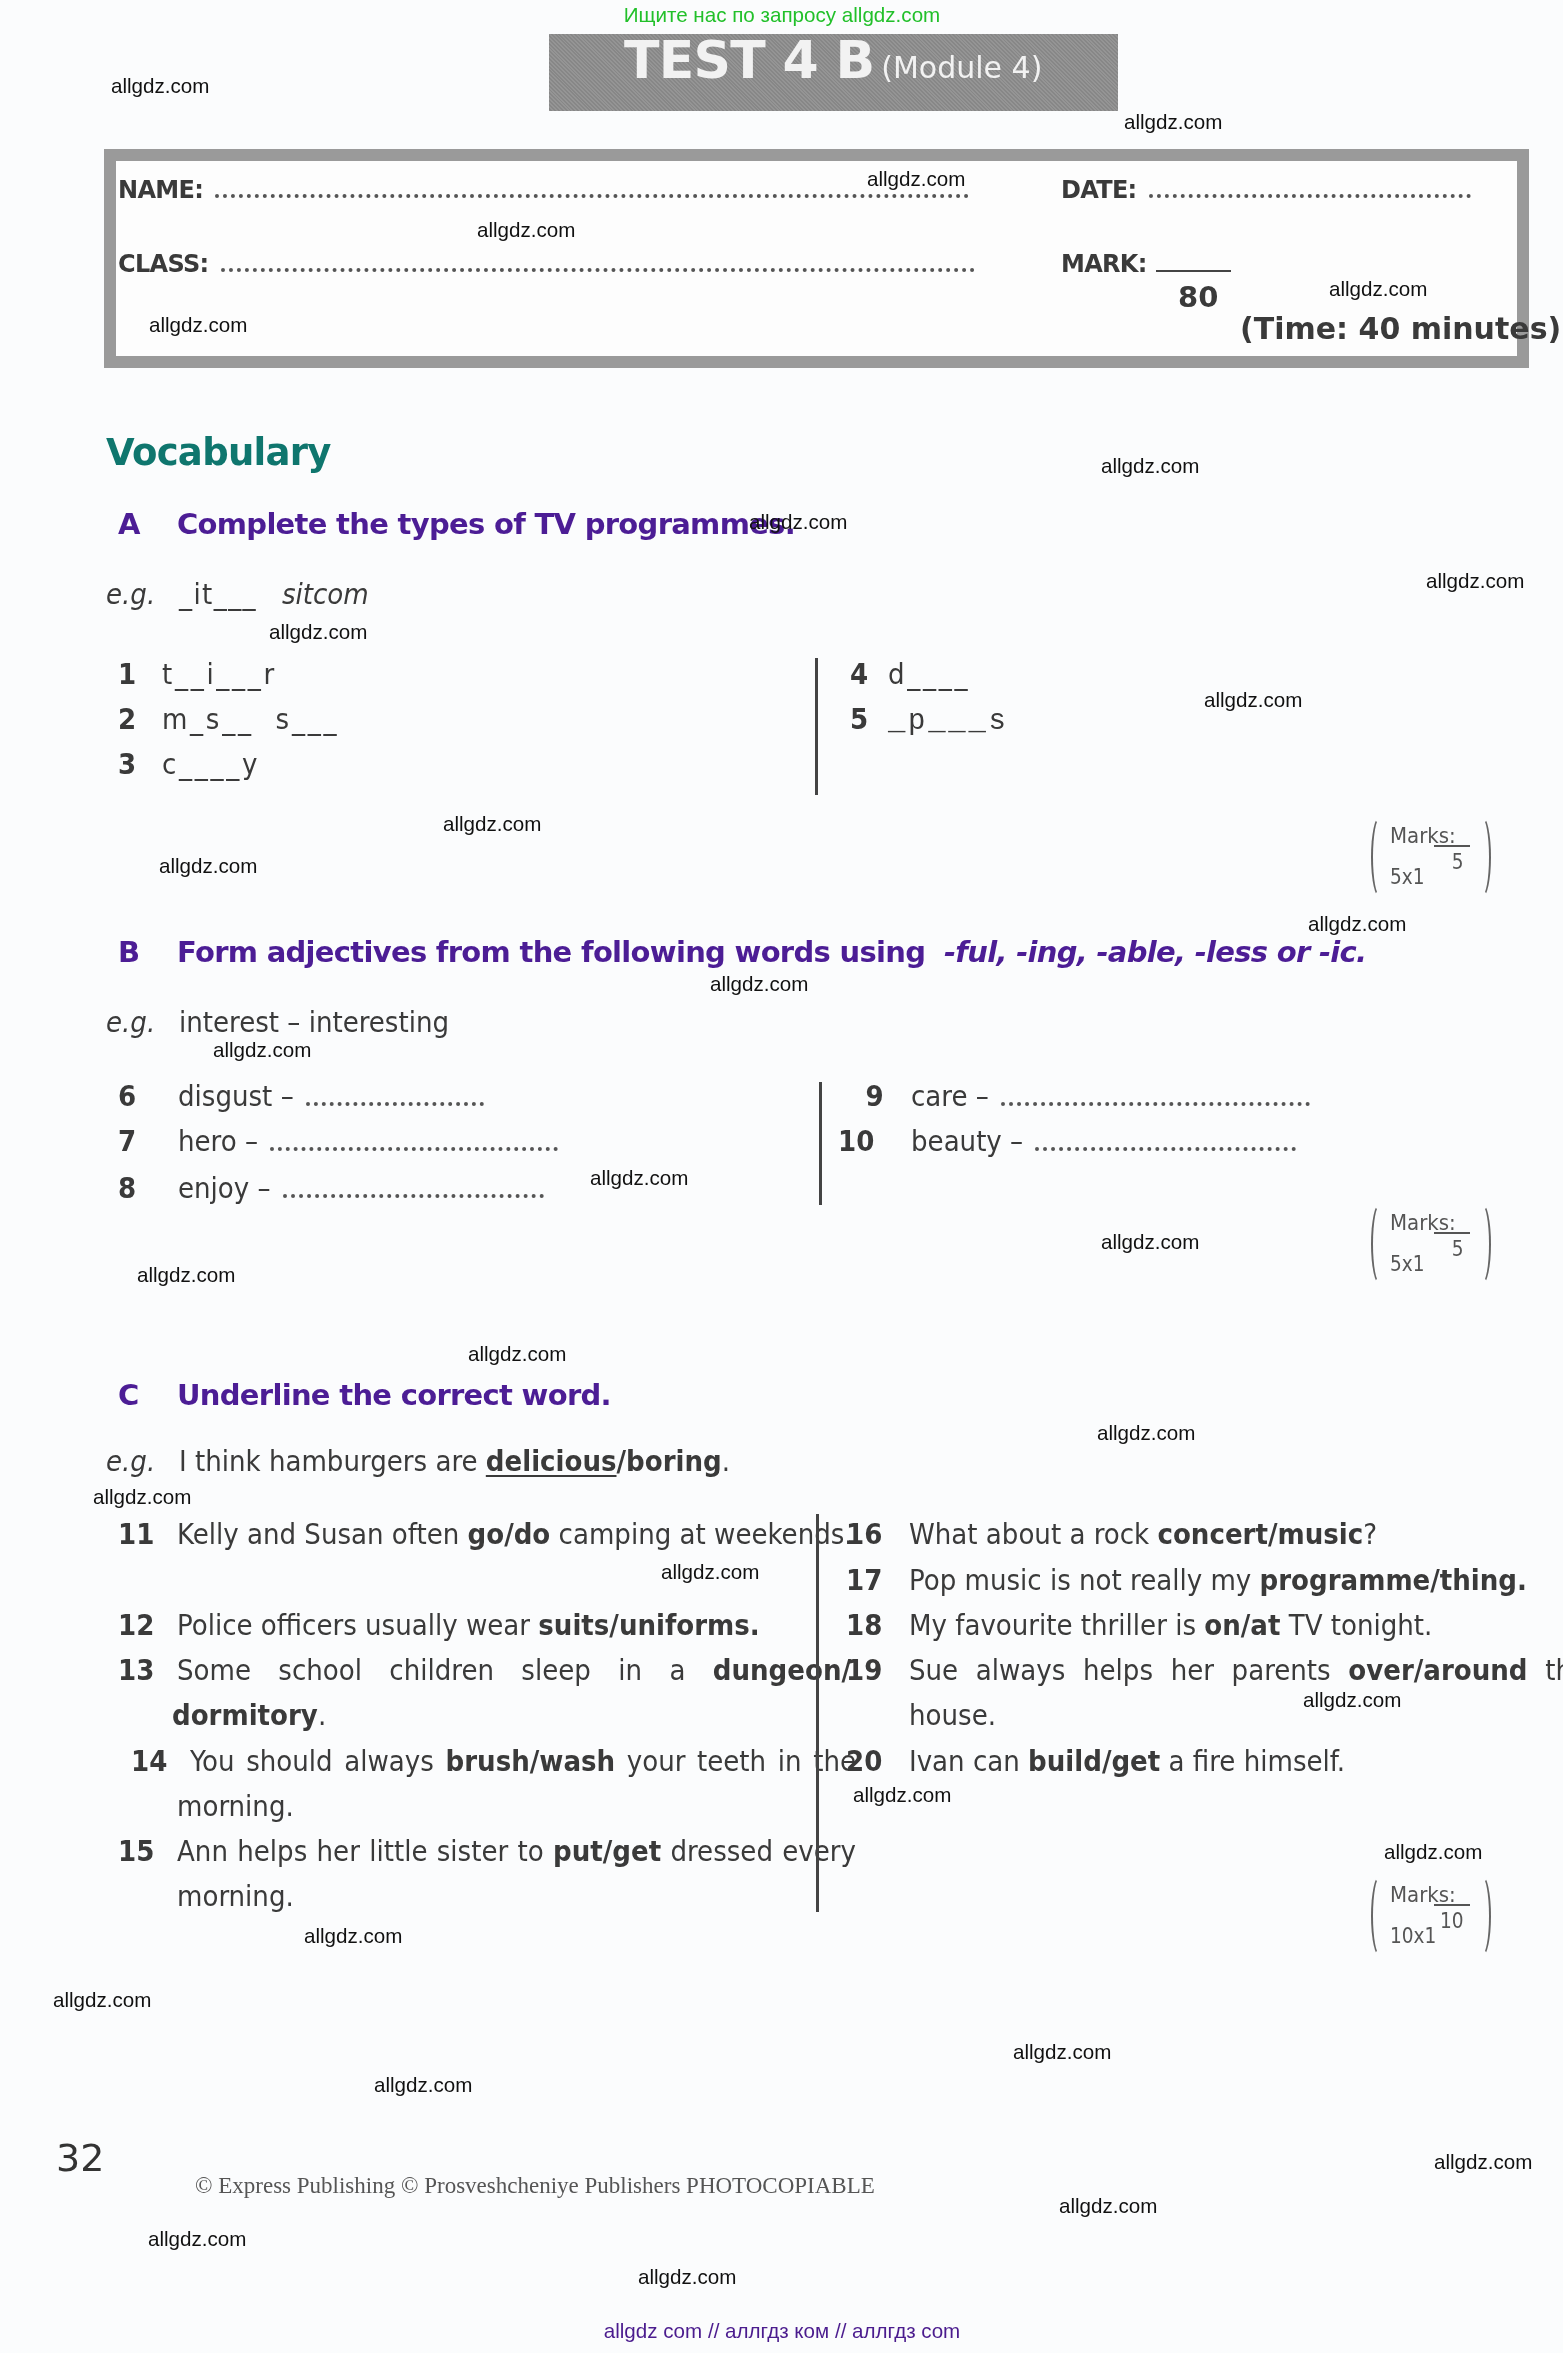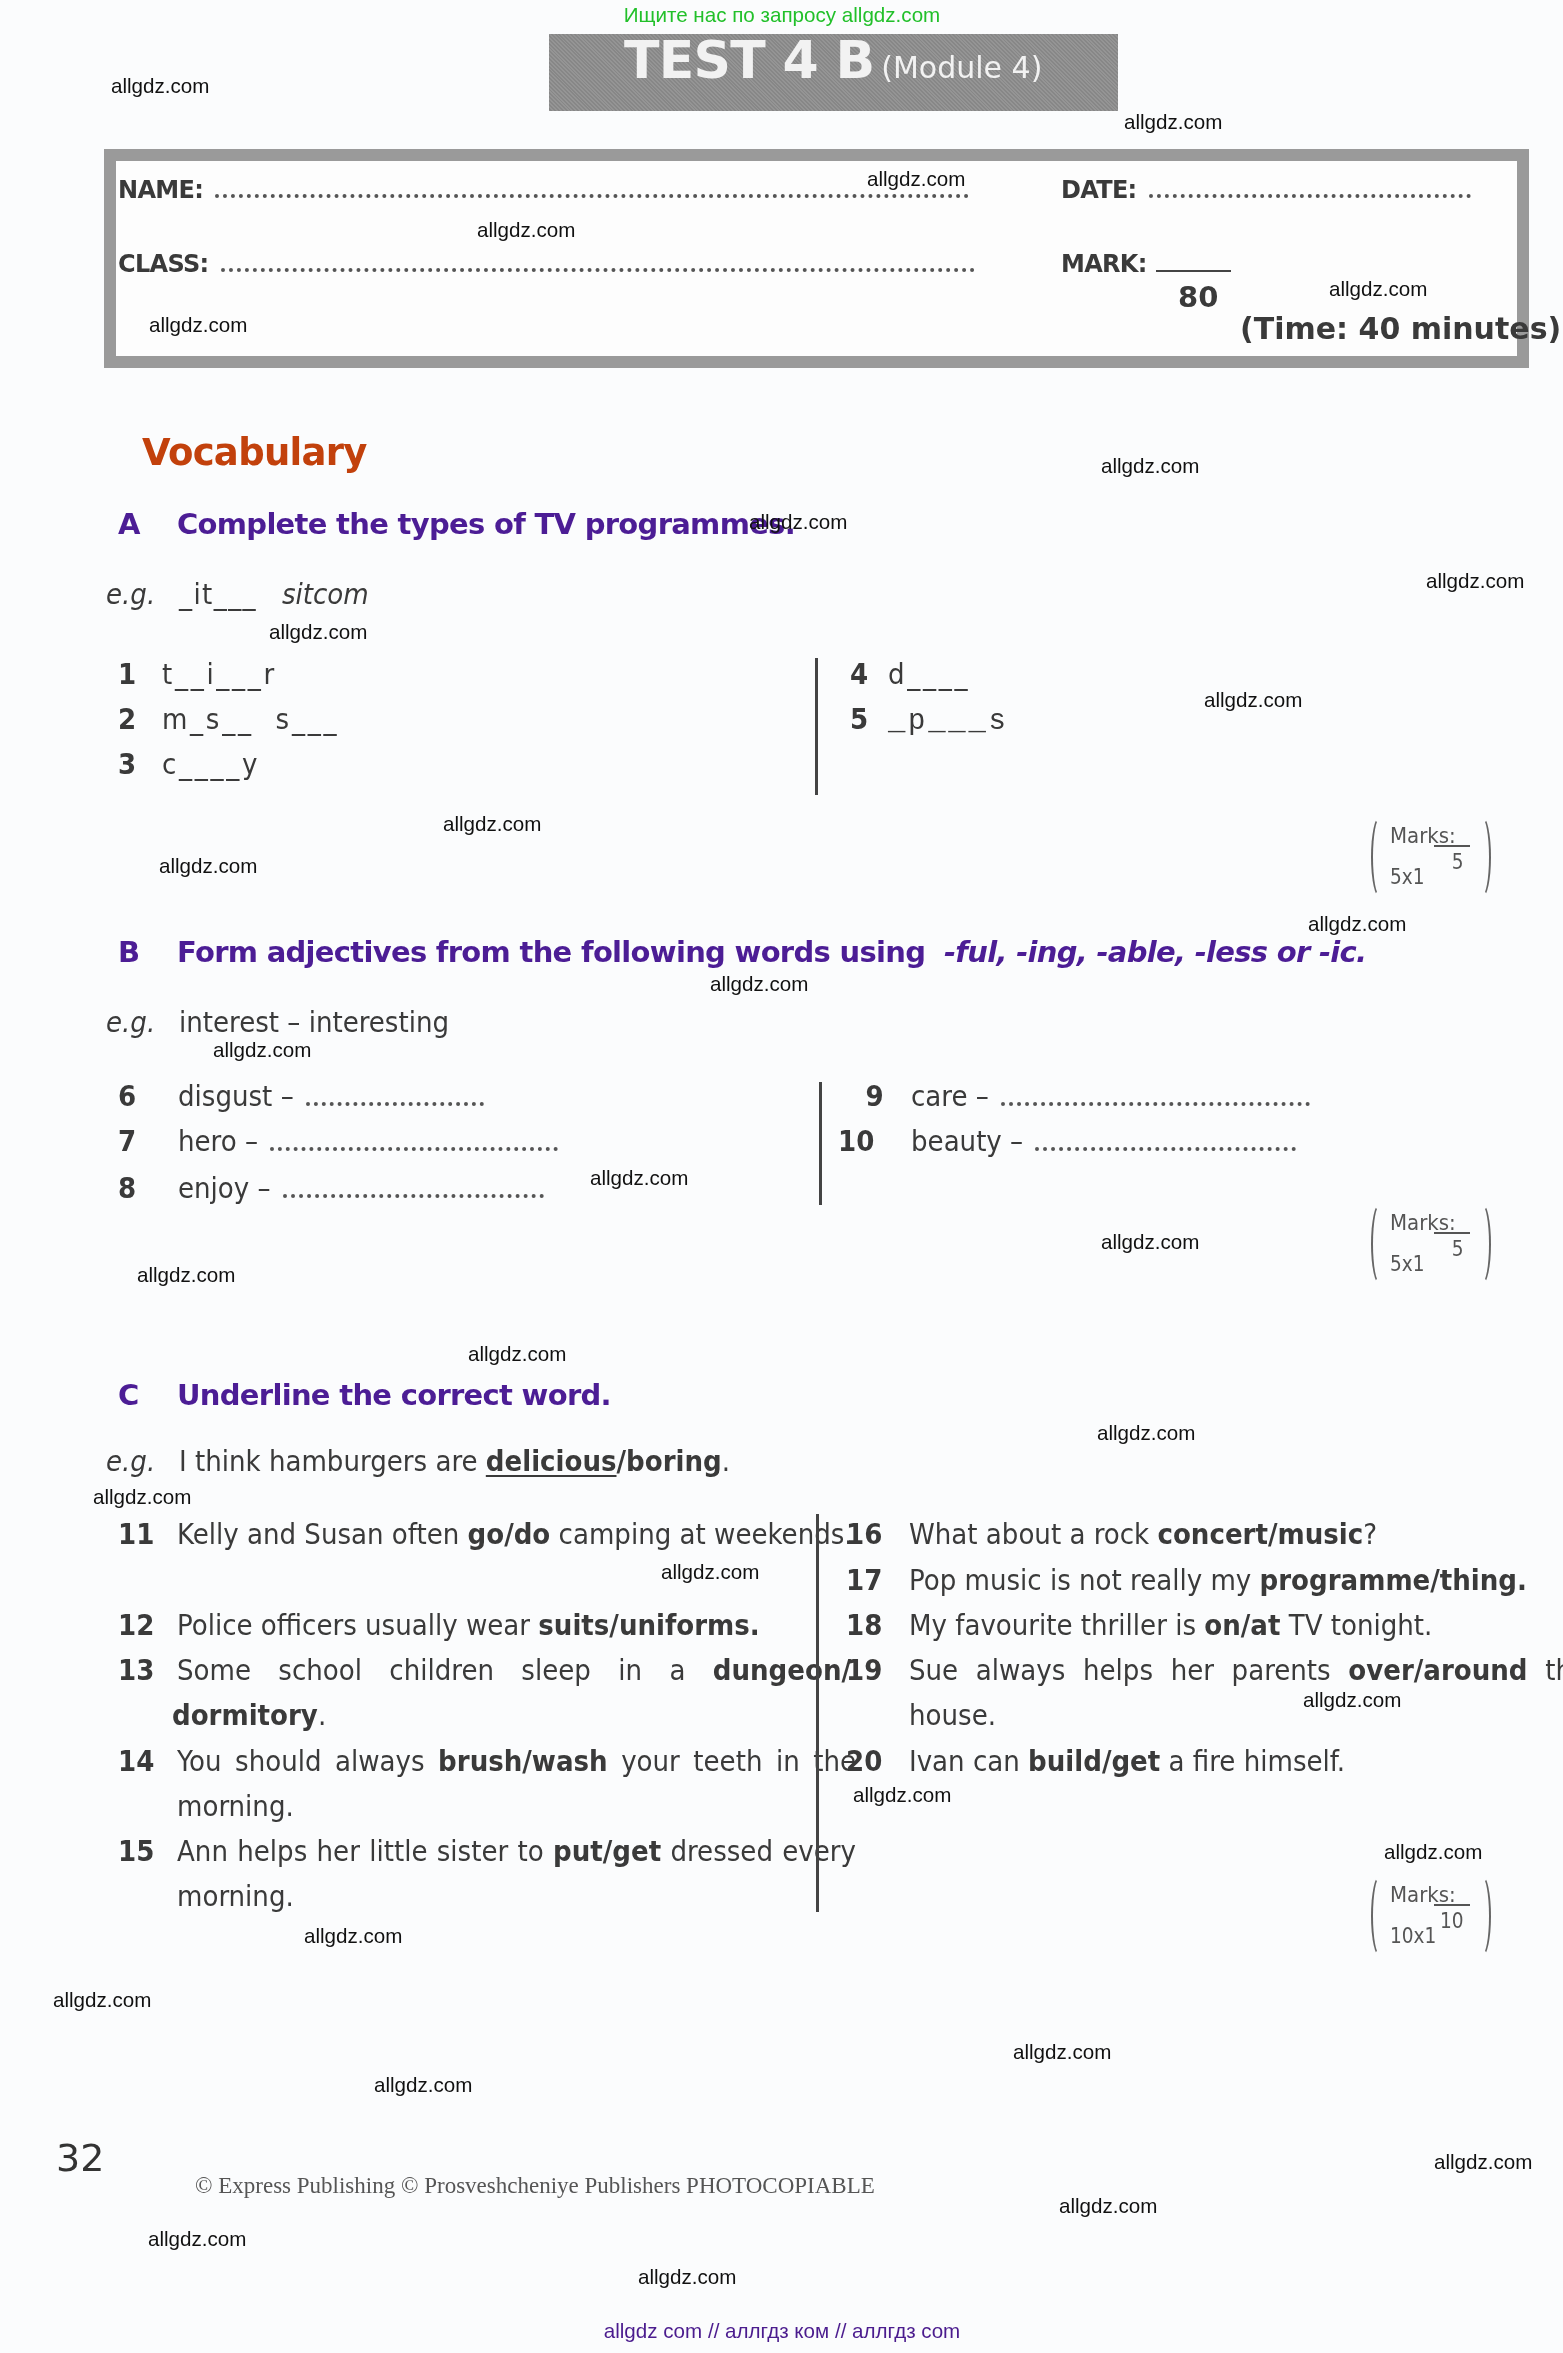--- a/index.html
+++ b/index.html
@@ -14,21 +14,21 @@
   .title-box { left:549px; top:34px; width:569px; height:77px; background:#8e8e8e;
     background-image:repeating-linear-gradient(45deg, rgba(255,255,255,0.06) 0 1.4px, rgba(0,0,0,0.05) 1.4px 2.7px); }
   .title-text { left:624px; top:30px; color:#f2f2f2; font-family:"DejaVu Sans", sans-serif; font-weight:bold; font-size:52px; letter-spacing:-0.7px; }
   .title-sub { font-size:30px; font-weight:normal; margin-left:6.9px; letter-spacing:0; }
   .info-box { left:104px; top:149px; width:1425px; height:219px; border:12.3px solid #9a9a9a; background:#fdfdfd; box-sizing:border-box; }
   .info-label { font-family:"DejaVu Sans", sans-serif; font-weight:bold; font-size:24px; color:#3a3a3a; letter-spacing:-0.7px; }
   .dots { display:inline-block; border-bottom:4.1px dotted #555; vertical-align:baseline; height:0; margin-left:12.3px; }
   .mark-line { display:inline-block; width:75px; border-bottom:2.7px solid #444; margin-left:9.6px; }
   .mark-total { font-family:"DejaVu Sans", sans-serif; font-weight:bold; font-size:29px; color:#3a3a3a; }
   .time { font-family:"DejaVu Sans", sans-serif; font-weight:bold; font-size:30px; color:#3a3a3a; }
-  .section-h { font-family:"DejaVu Sans", sans-serif; font-weight:bold; font-size:37px; color:#c2410c; letter-spacing:-0.7px;margin-left:36px; }
+  .section-h { font-family:"DejaVu Sans", sans-serif; font-weight:bold; font-size:37px; color:#0f766e; letter-spacing:-0.7px; }
   .task-h { font-family:"DejaVu Sans", sans-serif; font-weight:bold; font-size:29px; color:#4c1d95; letter-spacing:-0.7px; }
   .task-letter { display:inline-block; width:59px; }
   .row { font-size:29px; color:#3a3a3a; white-space:nowrap; }
   .num { display:inline-block; font-weight:bold; }
   .eg { font-style:italic; }
   .italic { font-style:italic; }
   .bold { font-weight:bold; }
   .ul { text-decoration:underline; text-underline-offset:4.1px; }
   .vline { width:2.7px; background:#444; }
   .marks { width:120px; height:82px;text-decoration:underline; }
@@ -156,21 +156,21 @@
 </div>
 <div class="abs row col-text" style="left:118px; top:1603px; width:686px;">
   <span class="num" style="width:59px; float:left;">12</span>
   <div style="margin-left:59px; width:679px; text-align:left;"><span>Police officers usually wear </span><span class="bold">suits/uniforms.</span><span></span></div>
 </div>
 <div class="abs row col-text" style="left:118px; top:1648px; width:686px;">
   <span class="num" style="width:59px; float:left;">13</span>
   <div style="margin-left:54px; width:679px;"><span>Some school children sleep in a </span><span class="bold">dungeon/ dormitory</span><span>.</span></div>
 </div>
 <div class="abs row col-text" style="left:118px; top:1739px; width:686px;">
-  <span class="num" style="width:59px; float:left;">14</span>
+  <span class="num" style="width:59px; float:left;margin-left:13px;">14</span>
   <div style="margin-left:59px; width:679px;"><span>You should always </span><span class="bold">brush/wash</span><span> your teeth in the morning.</span></div>
 </div>
 <div class="abs row col-text" style="left:118px; top:1829px; width:686px;">
   <span class="num" style="width:59px; float:left;">15</span>
   <div style="margin-left:59px; width:679px;"><span>Ann helps her little sister to </span><span class="bold">put/get</span><span> dressed every morning.</span></div>
 </div>
 
 <div class="abs vline" style="left:816px; top:1514px; height:398px;"></div>
 
 <div class="abs row col-text" style="left:846px; top:1512px; width:692px;">

